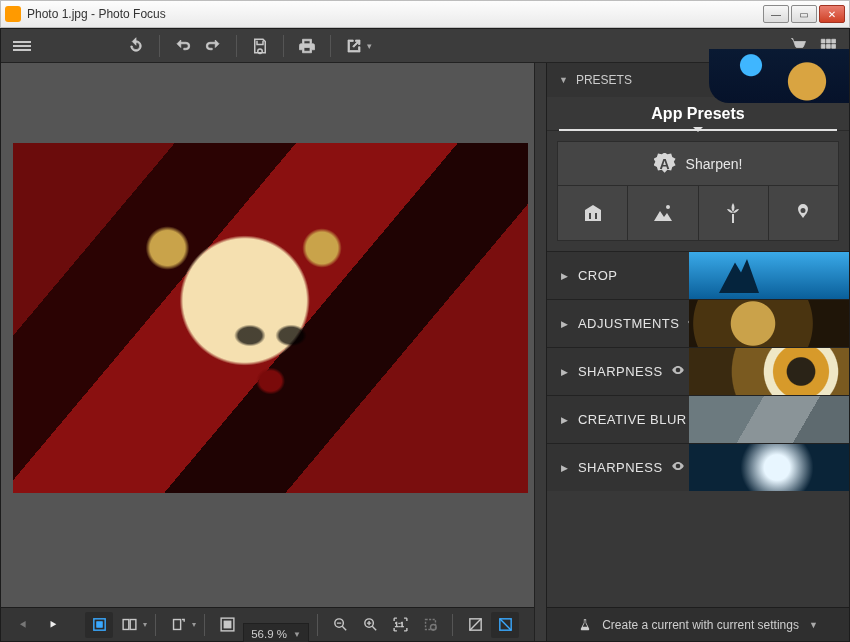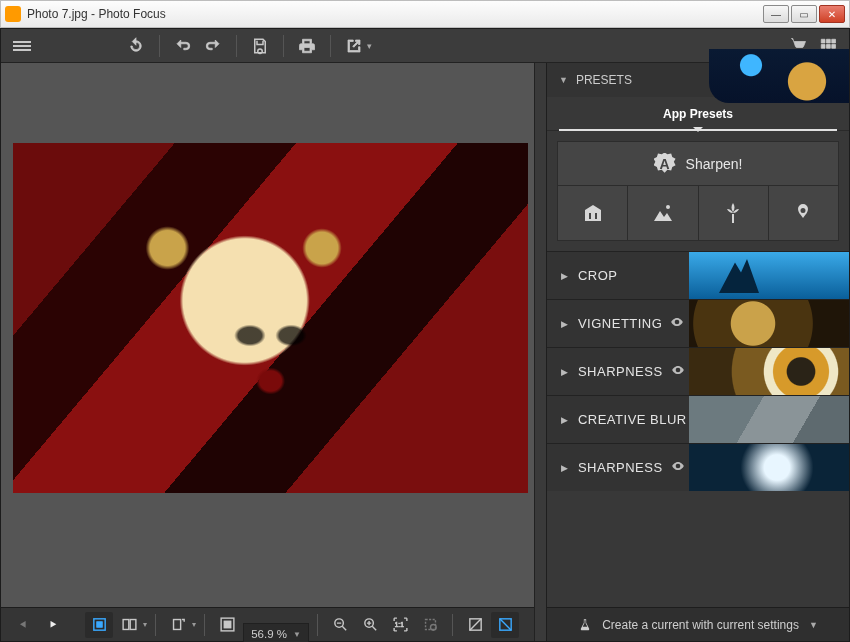--- a/index.html
+++ b/index.html
@@ -42,21 +42,21 @@
 
 
 .side { width:303px; background:#383838; border-left:1px solid #1e1e1e; display:flex; flex-direction:column; color:#ccc; font-size:12px;}
 .side-header { height:34px; display:flex; align-items:center; padding:0 12px; background:#333; position:relative;}
 .side-header .carat{margin-right:8px;font-size:9px;color:#aaa;}
 .side-header .lamp { position:absolute; right:0; top:-14px; width:140px; height:54px; background:
   radial-gradient(circle at 70% 60%, #d9a441 0 18%, transparent 19%),
   radial-gradient(circle at 30% 30%, #3fb6ff 0 10%, transparent 11%),
   linear-gradient(#0a1a33,#06122a); border-bottom-left-radius:20px;}
 .tabs { display:flex; height:34px; border-bottom:1px solid #2a2a2a;}
-.tab { flex:1; display:flex; align-items:center; justify-content:center; font-size:12px; color:#9c9c9c; position:relative;}
+.tab { flex:1; display:flex; align-items:center; justify-content:center; font-size:16px; color:#9c9c9c; position:relative;}
 .tab.active { color:#fff; font-weight:600;}
 .tab.active::after{content:"";position:absolute;left:12px;right:12px;bottom:-1px;height:2px;background:#e0e0e0;}
 .tab.active::before{content:"";position:absolute;bottom:-7px;left:50%;margin-left:-5px;border:5px solid transparent;border-top-color:#e0e0e0;}
 
 .preset-main { margin:10px; background:#454545; border:1px solid #2c2c2c;}
 .sharpen { height:44px; display:flex; align-items:center; justify-content:center; gap:10px; border-bottom:1px solid #2c2c2c; color:#e6e6e6; font-size:14px;}
 .badge { width:22px; height:22px; background:#d6d6d6; color:#444; display:flex;align-items:center;justify-content:center; font-weight:700; border-radius:3px; clip-path: polygon(50% 0,63% 8%,80% 4%,85% 20%,100% 28%,92% 42%,100% 58%,85% 66%,80% 82%,63% 78%,50% 92%,37% 78%,20% 82%,15% 66%,0 58%,8% 42%,0 28%,15% 20%,20% 4%,37% 8%);}
 .cat-row { display:flex; height:54px;}
 .cat { flex:1; display:flex; align-items:center; justify-content:center; border-right:1px solid #2c2c2c;}
 .cat:last-child{border-right:none;}
@@ -89,21 +89,21 @@
 .zoom-read { width:66px; height:22px; background:#2a2a2a; border:1px solid #202020; display:flex; align-items:center; justify-content:center; font-size:11.5px;margin-top:19px;}
 .zoom-read .dd{font-size:8px;margin-left:6px;color:#999;}
 .nav-arrow{color:#777;}
 .nav-arrow.on{color:#eee;}
 </style>
 </head>
 <body>
 
 <div class="titlebar">
   <div class="app-icon"></div>
-  <div class="title">Photo 7.jpg - Photo Focus</div>
+  <div class="title">Photo 1.jpg - Photo Focus</div>
   <div class="win-btns">
     <div class="win-btn">—</div>
     <div class="win-btn">▭</div>
     <div class="win-btn close">✕</div>
   </div>
 </div>
 
 <div class="app">
 
   <div class="topbar">
@@ -292,21 +292,21 @@
         </div>
       </div>
 
       <div class="section sec-crop">
         <span class="arrow">▶</span>
         <span class="label">CROP</span>
         <div class="sec-img"></div>
       </div>
       <div class="section sec-adj">
         <span class="arrow">▶</span>
-        <span class="label">VIGNETTING</span>
+        <span class="label">ADJUSTMENTS</span>
         <span class="eye"><svg viewBox="0 0 24 24">
               <path d="M12 5c5 0 9 4.5 10 7-1 2.5-5 7-10 7S3 14.5 2 12c1-2.5 5-7 10-7zm0 3a4 4 0 1 0 0 8 4 4 0 0 0 0-8z"></path>
             </svg></span>
         <div class="sec-img"></div>
       </div>
       <div class="section sec-sharp">
         <span class="arrow">▶</span>
         <span class="label">SHARPNESS</span>
         <span class="eye"><svg viewBox="0 0 24 24">
               <path d="M12 5c5 0 9 4.5 10 7-1 2.5-5 7-10 7S3 14.5 2 12c1-2.5 5-7 10-7zm0 3a4 4 0 1 0 0 8 4 4 0 0 0 0-8z"></path>

